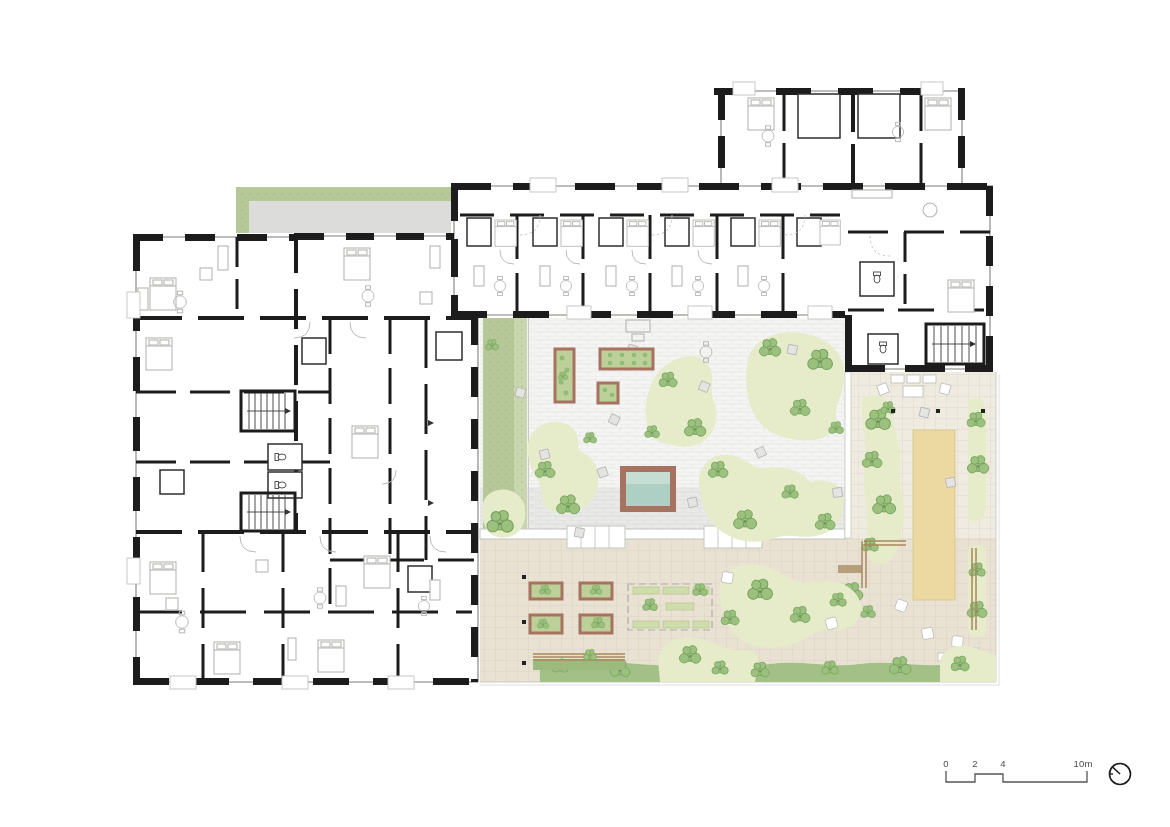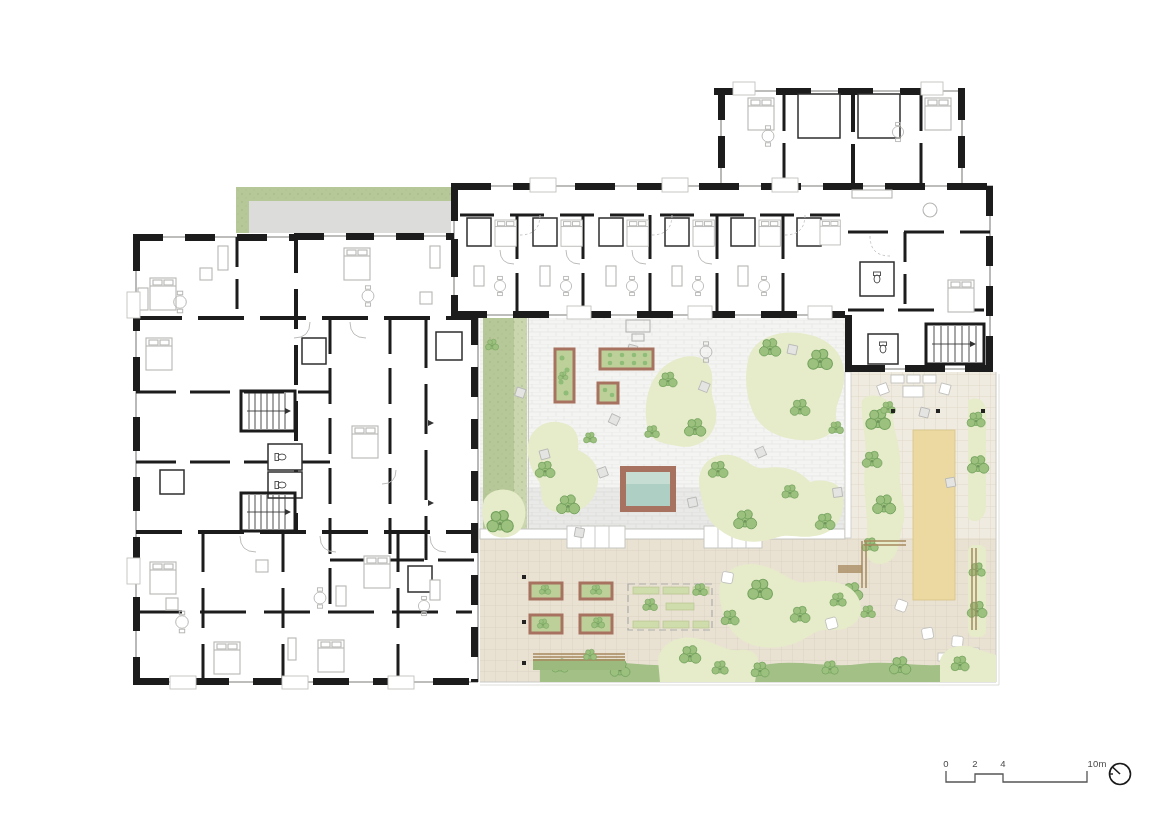--- a/index.html
+++ b/index.html
@@ -484,21 +484,21 @@
       <rect class="chair" x="282" y="676" width="26" height="13"></rect>
       <rect class="chair" x="388" y="676" width="26" height="13"></rect>
     </g>
   </g>
 </svg>
 
 <div class="scalebar">
   <span style="left:8px">0</span>
   <span style="left:37px">2</span>
   <span style="left:65px">4</span>
-  <span style="left:159px">10m</span>
+  <span style="left:145px">10m</span>
   <svg width="170" height="20">
     <path d="M8 3 V14 H37 V6 H65 V14 H149 V3" fill="none" stroke="#555" stroke-width="1.3"></path>
   </svg>
 </div>
 
 <div class="north">
   <svg width="28" height="28" viewBox="0 0 28 28">
     <circle cx="14" cy="14" r="10.5" fill="none" stroke="#1a1a1a" stroke-width="1.6"></circle>
     <line x1="14" y1="14" x2="6.5" y2="7" stroke="#1a1a1a" stroke-width="1.6"></line>
     <line x1="3.5" y1="14" x2="7" y2="14" stroke="#1a1a1a" stroke-width="1.4"></line>

